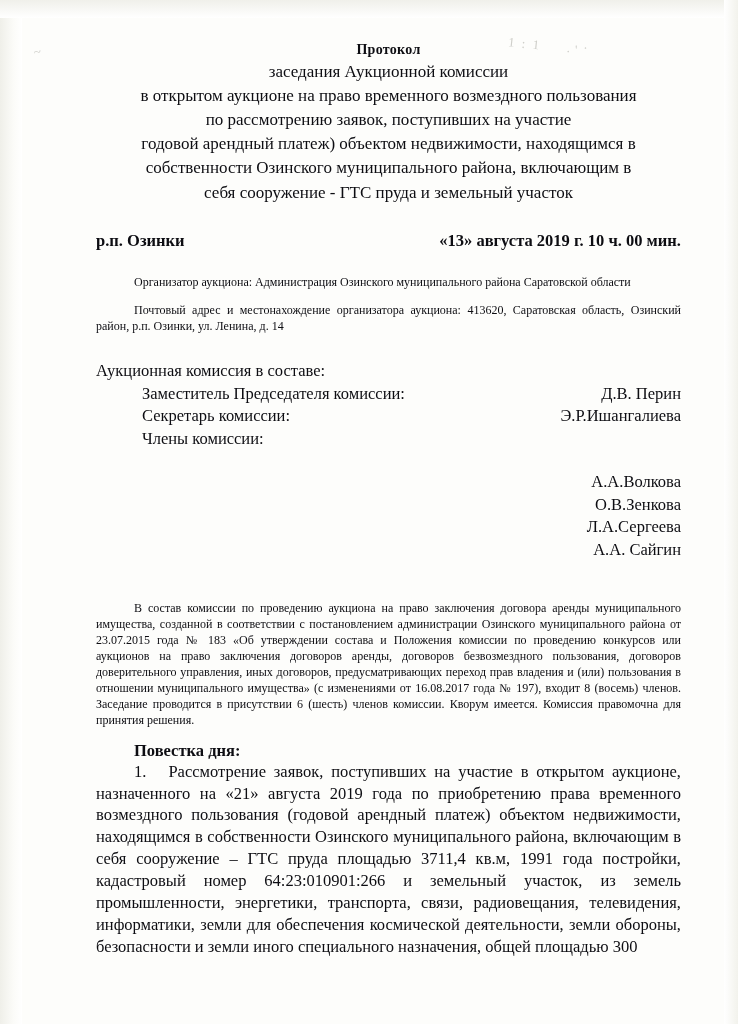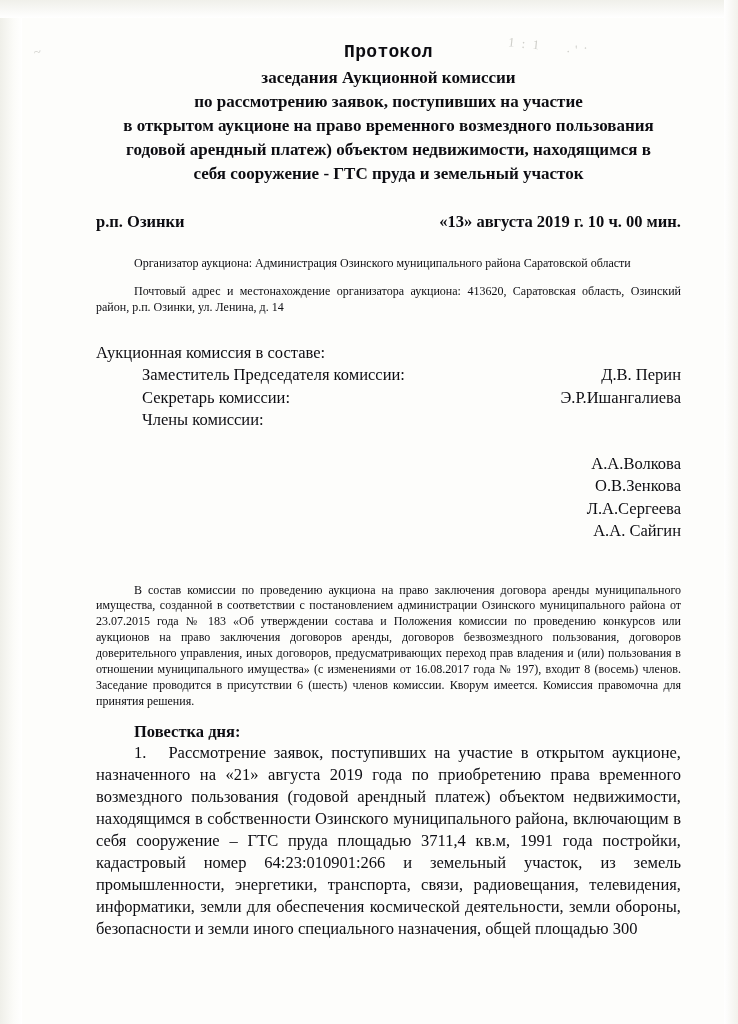--- a/index.html
+++ b/index.html
@@ -56,27 +56,26 @@
   .smudge-b { left: 508px; top: 36px; transform: rotate(6deg); letter-spacing: 2px; }
   .smudge-c { left: 566px; top: 42px; transform: rotate(-12deg); letter-spacing: 1px; }
 
   .title-block {
     text-align: center;
     font-weight: bold;
     font-size: 17px;
     line-height: 1.42;
   }
   .title-main {
-    font-size: 18px;
+    font-size: 14px;
     font-weight: bold;
     letter-spacing: 0.3px;
-    font-family: Liberation Mono, monospace;
   }
   .title-line {
-    font-weight: bold;
+    font-weight: normal;
   }
   .dateline {
     margin-top: 26px;
     display: flex;
     justify-content: space-between;
     align-items: flex-end;
     font-size: 16.5px;
     font-weight: bold;
   }
   .dateline .place {
@@ -147,23 +146,24 @@
 
   <div class="smudge smudge-a">~</div>
   <div class="smudge smudge-b">1 : 1</div>
   <div class="smudge smudge-c">· ′ ·</div>
 
   <div class="content">
 
     <div class="title-block">
       <div class="title-main">Протокол</div>
       <div class="title-line">заседания Аукционной комиссии</div>
+      <div class="title-line">в открытом аукционе на право временного возмездного пользования</div>
       <div class="title-line">по рассмотрению заявок, поступивших на участие</div>
-      <div class="title-line">в открытом аукционе на право временного возмездного пользования</div>
       <div class="title-line">годовой арендный платеж) объектом недвижимости, находящимся в</div>
+      <div class="title-line">собственности  Озинского муниципального района, включающим в</div>
       <div class="title-line">себя сооружение -  ГТС пруда и земельный участок</div>
     </div>
 
     <div class="dateline">
       <div class="place">р.п. Озинки</div>
       <div class="date">«13» августа 2019 г. 10 ч. 00 мин.</div>
     </div>
 
     <div class="org-block">
       <p class="para">Организатор аукциона: Администрация Озинского муниципального района Саратовской области</p>

